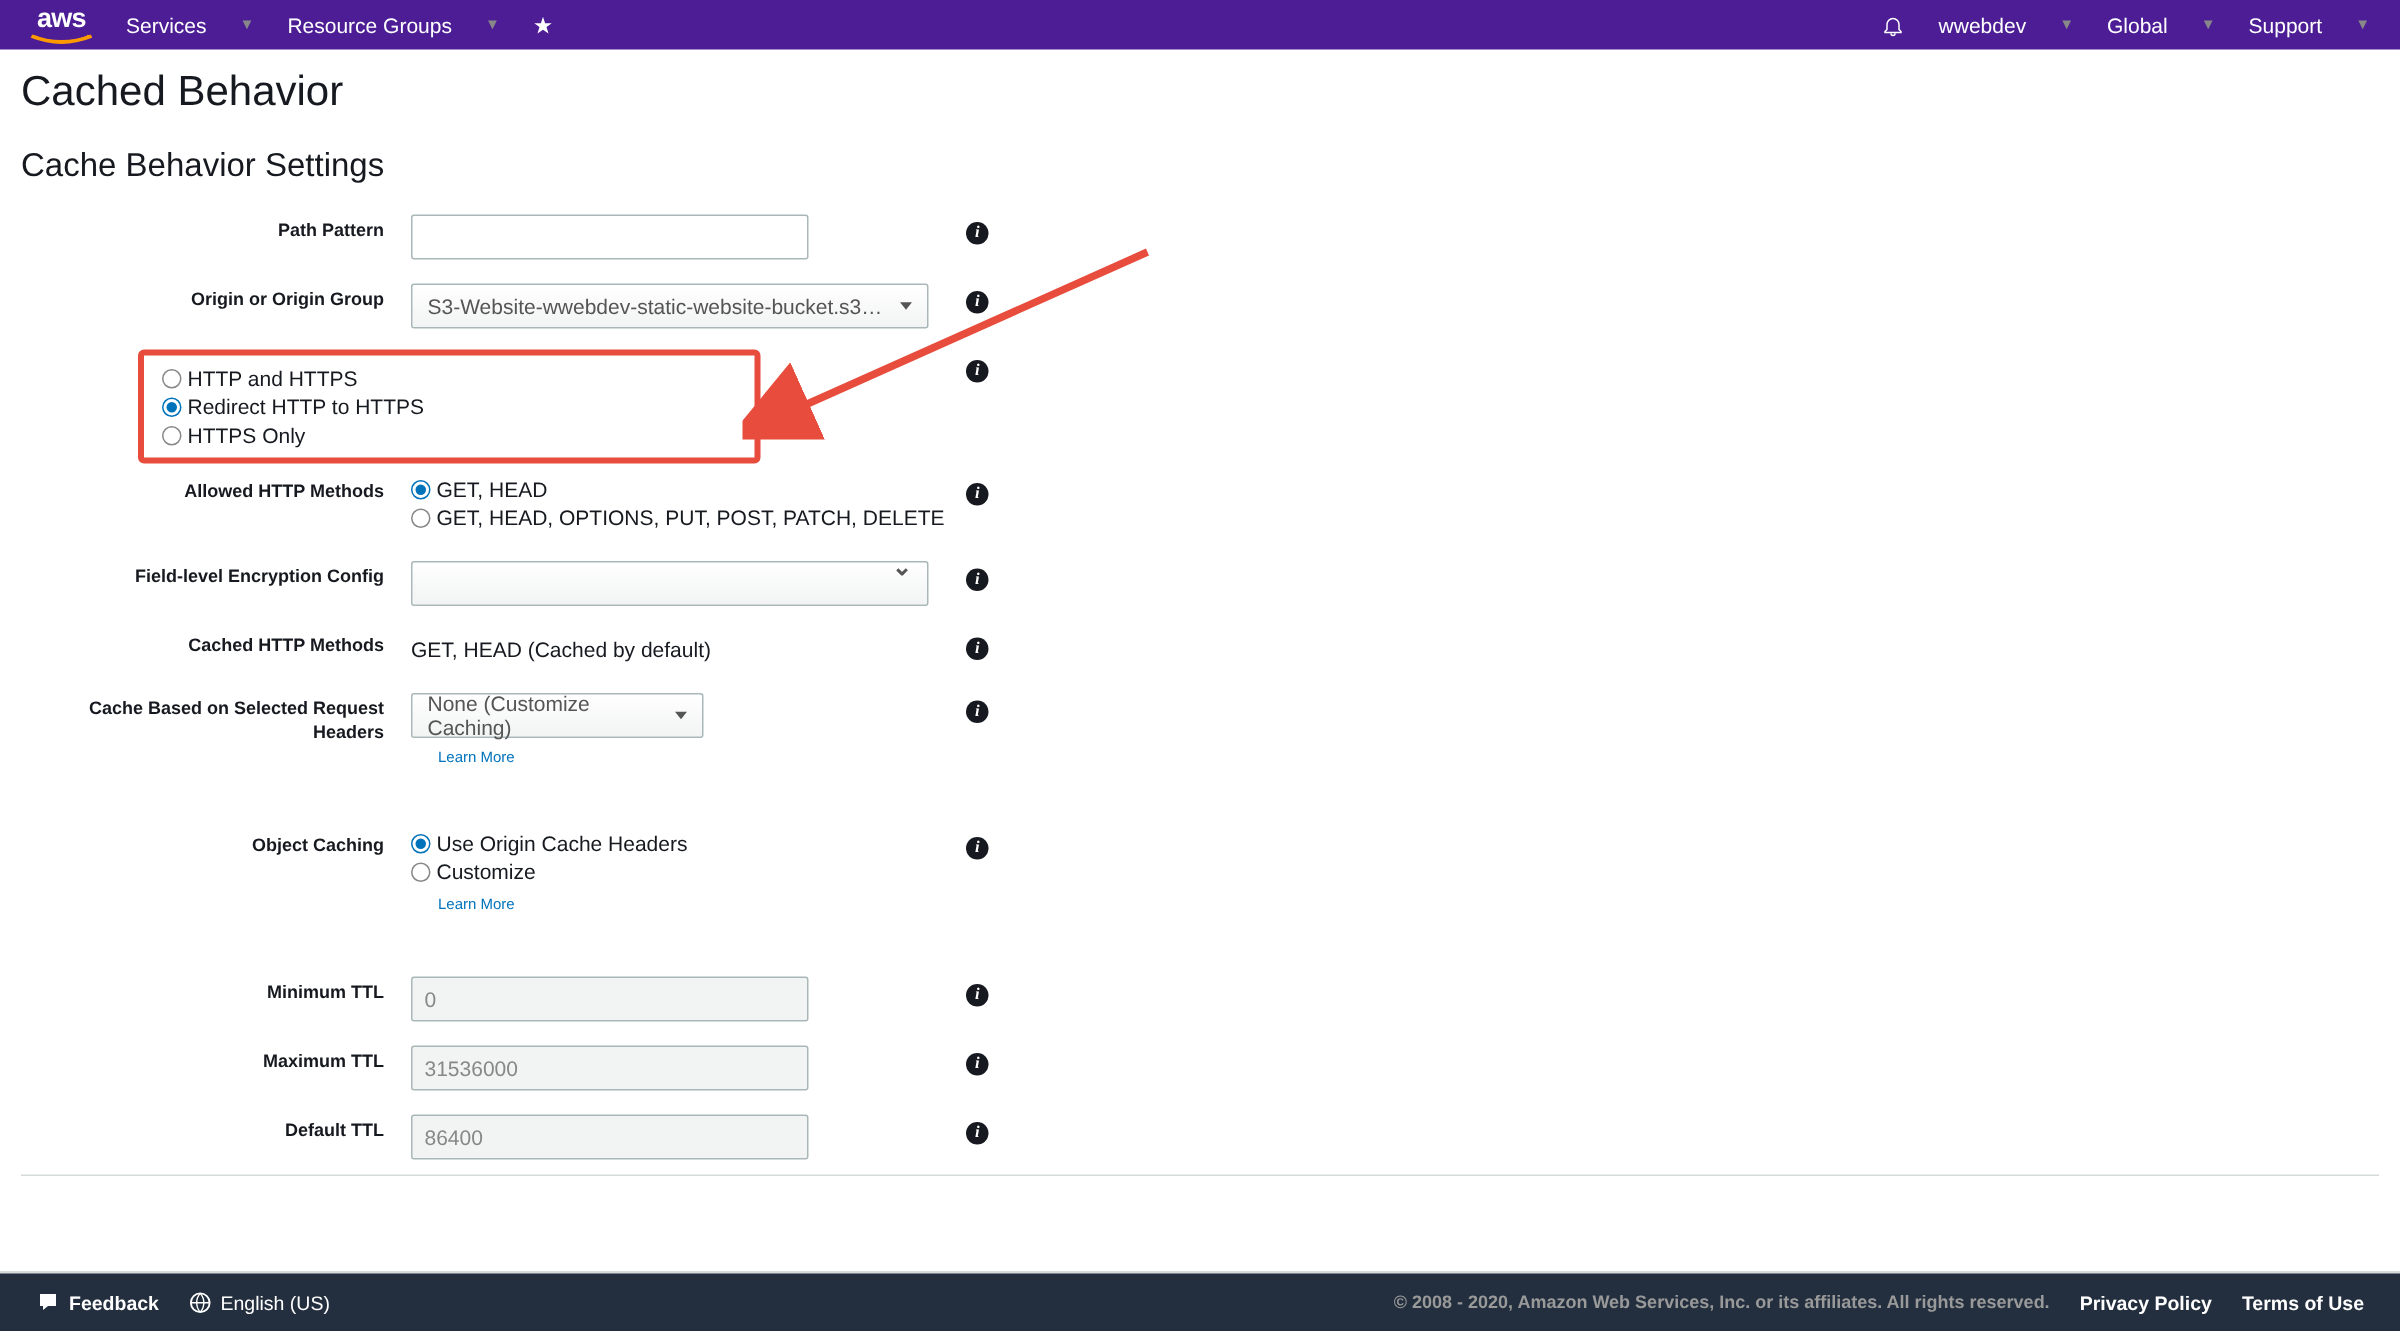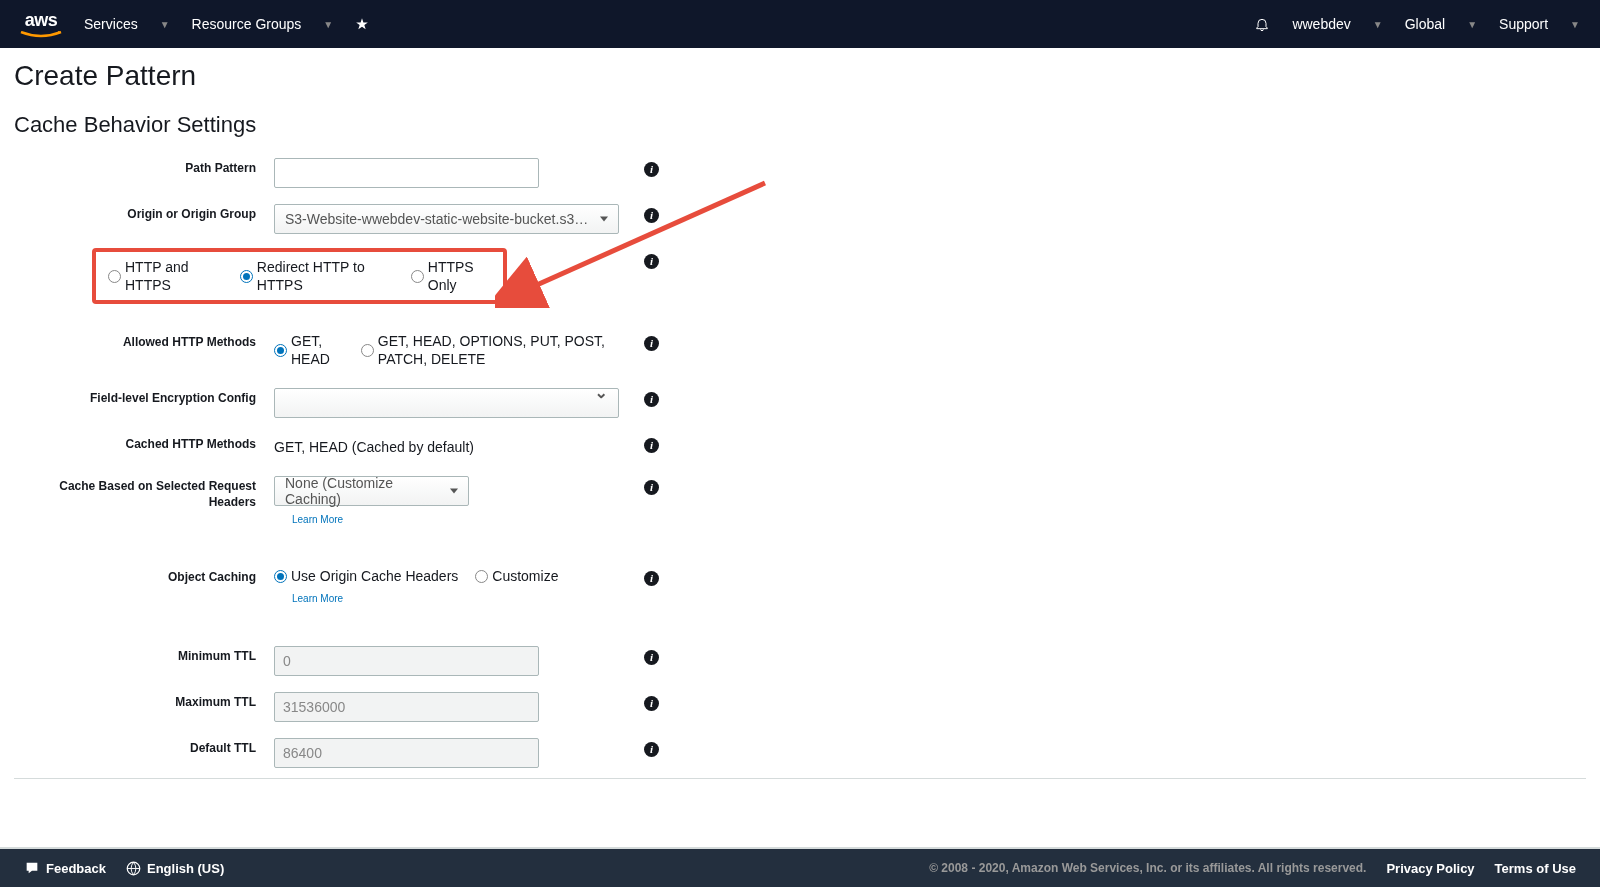--- a/index.html
+++ b/index.html
@@ -1,19 +1,19 @@
 <!DOCTYPE html>
 <html><head>
 <meta charset="utf-8">
 <style>
 * { margin: 0; padding: 0; box-sizing: border-box; }
 body { font-family: "Amazon Ember", "Helvetica Neue", Arial, sans-serif; font-size: 14px; color: #16191f; background: #fff; }
 
 
-.top-nav { background: #0f172a; height: 48px; display: flex; align-items: center; padding: 0 20px; justify-content: space-between; }
+.top-nav { background: #4c1d95; height: 33px; display: flex; align-items: center; padding: 0 20px; justify-content: space-between; }
 .nav-left, .nav-right { display: flex; align-items: center; gap: 22px; }
 .aws-logo { display: flex; align-items: flex-end; gap: 2px; }
 .aws-logo-text { color: #fff; font-weight: 700; font-size: 18px; letter-spacing: -0.5px; }
 .nav-item { color: #fff; font-size: 14px; cursor: pointer; display: flex; align-items: center; gap: 22px; }
 .caret-down { font-size: 10px; color: #888; }
 .bell-icon { width: 16px; height: 16px; }
 
 
 .main { padding: 12px 14px 40px 14px; }
 h1 { font-size: 28px; font-weight: 400; margin-bottom: 20px; }
@@ -26,21 +26,21 @@
 .form-help { padding-left: 10px; padding-top: 4px; }
 
 input[type="text"] { height: 30px; border: 1px solid #aab7b8; border-radius: 2px; padding: 0 8px; width: 265px; font-size: 14px; }
 input[type="text"].readonly { background: #f2f3f3; color: #888; }
 
 .select { height: 30px; border: 1px solid #aab7b8; border-radius: 2px; background: linear-gradient(#fff, #f2f3f3); padding: 0 26px 0 10px; width: 345px; font-size: 14px; display: flex; align-items: center; position: relative; cursor: pointer; color: #555; }
 .select.short { width: 195px; }
 .select::after { content: ''; position: absolute; right: 10px; top: 50%; transform: translateY(-50%); border-left: 4px solid transparent; border-right: 4px solid transparent; border-top: 5px solid #555; }
 .select-chevron::after { content: '⌄'; position: absolute; right: 10px; top: 3px; border: none; font-size: 16px; font-weight: 700; color: #555; }
 
-.radio-group { display: flex; flex-direction: row; gap: 17px; }
+.radio-group { display: flex; flex-direction: column; gap: 1px; }
 .radio-item { display: flex; align-items: center; gap: 4px; cursor: pointer; line-height: 18px; }
 .radio { width: 13px; height: 13px; border: 1px solid #888; border-radius: 50%; display: inline-flex; align-items: center; justify-content: center; flex-shrink: 0; }
 .radio.checked { border-color: #0073bb; }
 .radio.checked::after { content: ''; width: 7px; height: 7px; background: #0073bb; border-radius: 50%; display: block; }
 
 .highlight-box { border: 4px solid #e74c3c; border-radius: 4px; padding: 6px 8px 6px 12px; margin-left: -10px; margin-right: -30px; position: relative; }
 
 .info-icon { width: 15px; height: 15px; background: #16191f; color: #fff; border-radius: 50%; display: inline-flex; align-items: center; justify-content: center; font-size: 11px; font-weight: 700; font-style: italic; font-family: Georgia, serif; cursor: pointer; }
 
 .link { color: #0073bb; font-size: 10px; cursor: pointer; padding-top: 6px; padding-left: 18px; }
@@ -115,21 +115,21 @@
 
   <svg class="arrow-svg" style="left:495px; top:130px;" width="280" height="130">
     <defs>
         <marker id="ah" markerWidth="12" markerHeight="12" refX="2" refY="6" orient="auto">
           <path d="M0,0 L12,6 L0,12 Z" fill="#e74c3c"></path>
         </marker>
       </defs>
     <line x1="270" y1="5" x2="35" y2="110" stroke="#e74c3c" stroke-width="5" marker-end="url(#ah)"></line>
   </svg>
 
-  <h1>Create Pattern</h1>
+  <h1>Cached Behavior</h1>
   <h2>Cache Behavior Settings</h2>
 
   <div class="form-row">
     <div class="form-label">Path Pattern</div>
     <div class="form-control">
       <input type="text" value="" style="">
     </div>
     <div class="form-help"><span class="info-icon">i</span></div>
   </div>
 
@@ -267,21 +267,21 @@
       <svg width="16" height="16" viewBox="0 0 24 24">
           <path d="M4 4h16v12H12l-5 4v-4H4z" fill="#fff"></path>
         </svg>
       <span style="font-weight:700">Feedback</span>
     </div>
     <div class="footer-item">
       <svg width="15" height="15" viewBox="0 0 24 24">
           <circle cx="12" cy="12" r="10" fill="none" stroke="#fff" stroke-width="2"></circle>
           <path d="M2 12h20M12 2a15 15 0 010 20M12 2a15 15 0 000 20" fill="none" stroke="#fff" stroke-width="1.5"></path>
         </svg>
-      <span style="font-weight:700">English (US)</span>
+      <span style="font-weight:400">English (US)</span>
     </div>
   </div>
   <div class="footer-right">
     <span class="footer-copy">© 2008 - 2020, Amazon Web Services, Inc. or its affiliates. All rights reserved.</span>
     <span class="footer-link">Privacy Policy</span>
     <span class="footer-link">Terms of Use</span>
   </div>
 </div>
 
 </body></html>

